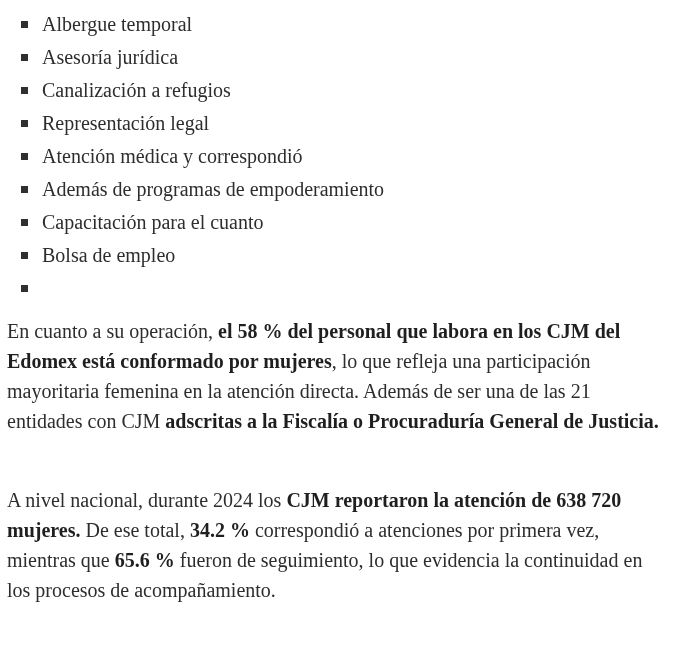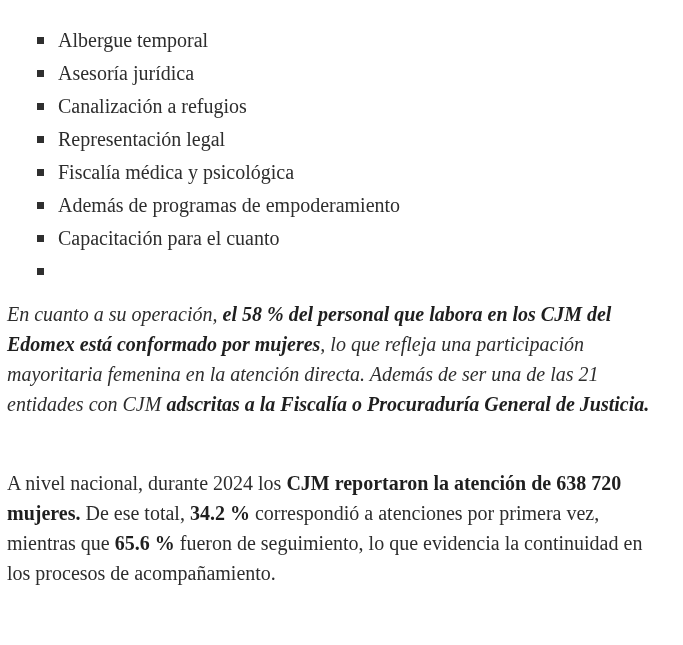--- a/index.html
+++ b/index.html
@@ -12,21 +12,21 @@
     height: 645px;
     overflow: hidden;
     font-family: "Liberation Serif", "DejaVu Serif", serif;
     color: #2d2d2d;
   }
   .page {
     padding: 4px 14px 0 7px;
   }
   ul.service-list {
     list-style: none;
-    margin: 16px;
+    margin: 0;
     padding: 4px 0 0 35px;
   }
   ul.service-list li {
     position: relative;
     font-size: 20px;
     line-height: 33px;
     white-space: nowrap;
   }
   .bullet {
     position: absolute;
@@ -35,21 +35,21 @@
     width: 7px;
     height: 7px;
     background: #2f2f2f;
   }
   p.body-paragraph {
     font-size: 20px;
     line-height: 30px;
     margin: 0;
     max-width: 660px;
   }
-  p.p1 { margin-top: 44px; font-style: italic; }
+  p.p1 { margin-top: 44px; }
   p.p2 { margin-top: 49px; }
   .b { font-weight: 700; color: #1f1f1f; }
 </style>
 </head>
 <body>
 
 <div class="page">
 
   <ul class="service-list">
   <li>
@@ -67,35 +67,36 @@
     <span class="li-text">Canalización a refugios</span>
   </li>
 
   <li>
     <span class="bullet"></span>
     <span class="li-text">Representación legal</span>
   </li>
 
   <li>
     <span class="bullet"></span>
-    <span class="li-text">Fiscalía médica y psicológica</span>
+    <span class="li-text">Atención médica y correspondió</span>
   </li>
 
   <li>
     <span class="bullet"></span>
     <span class="li-text">Además de programas de empoderamiento</span>
   </li>
 
   <li>
     <span class="bullet"></span>
     <span class="li-text">Capacitación para el cuanto</span>
   </li>
 
   <li>
     <span class="bullet"></span>
+    <span class="li-text">Bolsa de empleo</span>
   </li>
 
   <li>
     <span class="bullet"></span>
   </li>
 </ul>
 
   <p class="body-paragraph p1"><span>En cuanto a su operación, </span><span class="b">el 58 % del personal que labora en los CJM del Edomex está conformado por mujeres</span><span>, lo que refleja una participación mayoritaria femenina en la atención directa. Además de ser una de las 21 entidades con CJM </span><span class="b">adscritas a la Fiscalía o Procuraduría General de Justicia.</span></p>
 
   <p class="body-paragraph p2"><span>A nivel nacional, durante 2024 los </span><span class="b">CJM reportaron la atención de 638 720 mujeres.</span><span> De ese total, </span><span class="b">34.2 %</span><span> correspondió a atenciones por primera vez, mientras que </span><span class="b">65.6 %</span><span> fueron de seguimiento, lo que evidencia la continuidad en los procesos de acompañamiento.</span></p>

